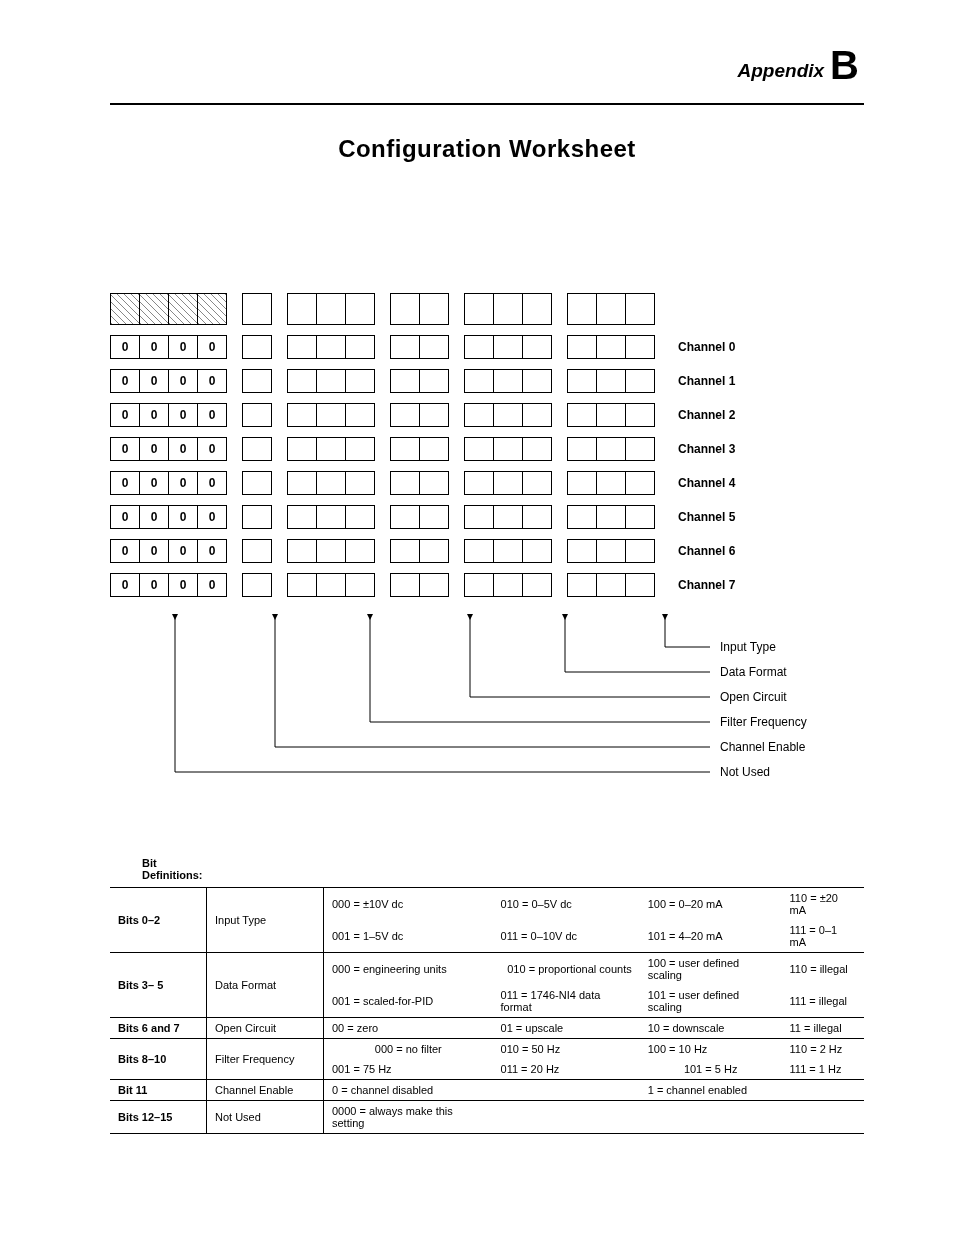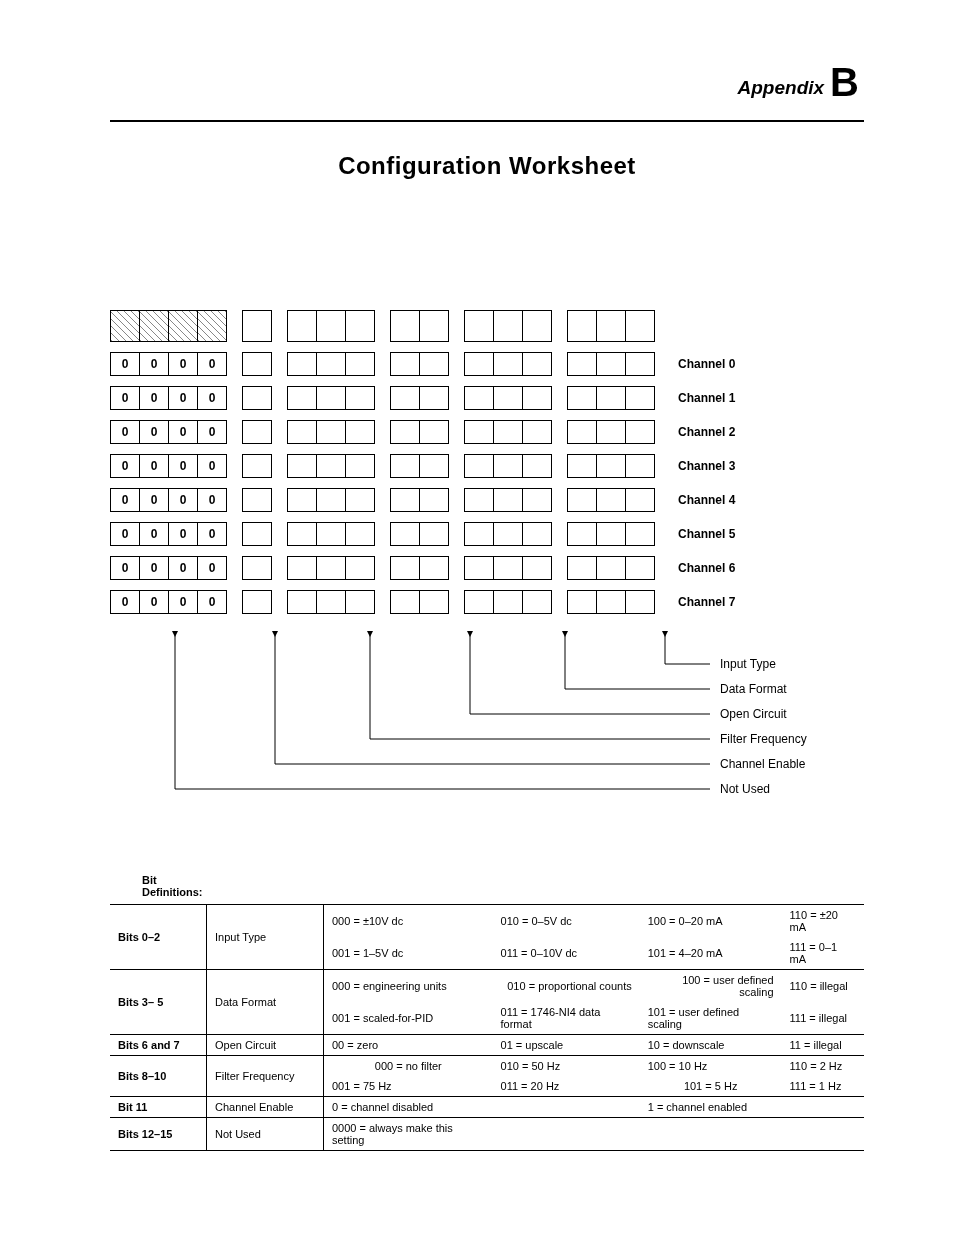--- a/index.html
+++ b/index.html
@@ -4,21 +4,21 @@
 <style>
   body {
     margin: 0;
     padding: 0;
     font-family: Arial, Helvetica, sans-serif;
     background: #fff;
     color: #000;
     width: 954px;
   }
   .page {
-    padding: 60px 90px 40px 110px;
+    padding: 43px 90px 40px 110px;
     box-sizing: border-box;
     width: 954px;
   }
   .header-line {
     border-bottom: 2px solid #000;
     margin-top: 15px;
   }
   .appendix-label {
     text-align: right;
     font-weight: bold;
@@ -472,21 +472,21 @@
           <td style="border-top: none;">001 = 1–5V dc</td>
           <td style="border-top: none;">011 = 0–10V dc</td>
           <td style="border-top: none; margin-left: 16px;">101 = 4–20 mA</td>
           <td style="border-top: none; margin-left: 32px;">111 = 0–1 mA</td>
         </tr>
         <tr>
           <td class="th1 sep-right" rowspan="2">Bits 3– 5</td>
           <td class="th2 sep-right" rowspan="2">Data Format</td>
           <td style="border-bottom: none;">000 = engineering units</td>
           <td style="border-bottom: none; text-align: right;">010 = proportional counts</td>
-          <td style="border-bottom: none; text-align: right;">100 = user defined scaling</td>
+          <td style="border-bottom: none;">100 = user defined scaling</td>
           <td style="border-bottom: none;">110 = illegal</td>
         </tr>
         <tr>
           <td style="border-top: none;">001 = scaled-for-PID</td>
           <td style="border-top: none;">011 = 1746-NI4 data format</td>
           <td style="border-top: none; margin-top: 28px;">101 = user defined scaling</td>
           <td style="border-top: none;">111 = illegal</td>
         </tr>
         <tr>
           <td class="th1 sep-right" rowspan="1">Bits 6 and 7</td>

